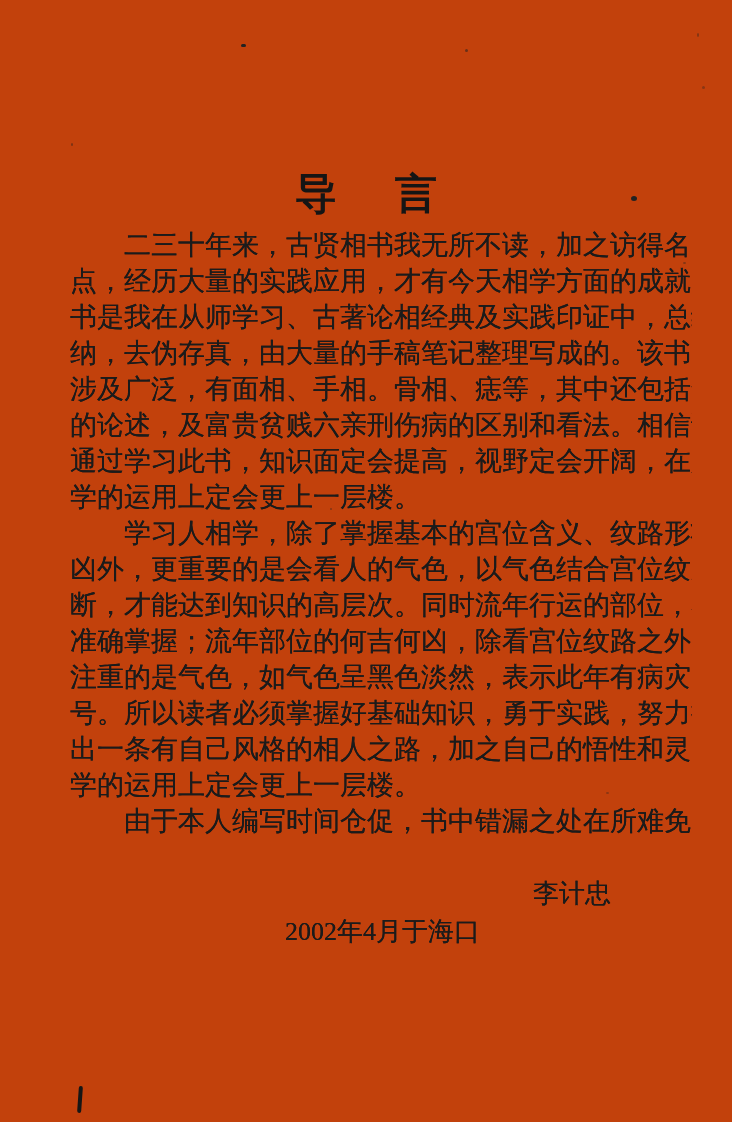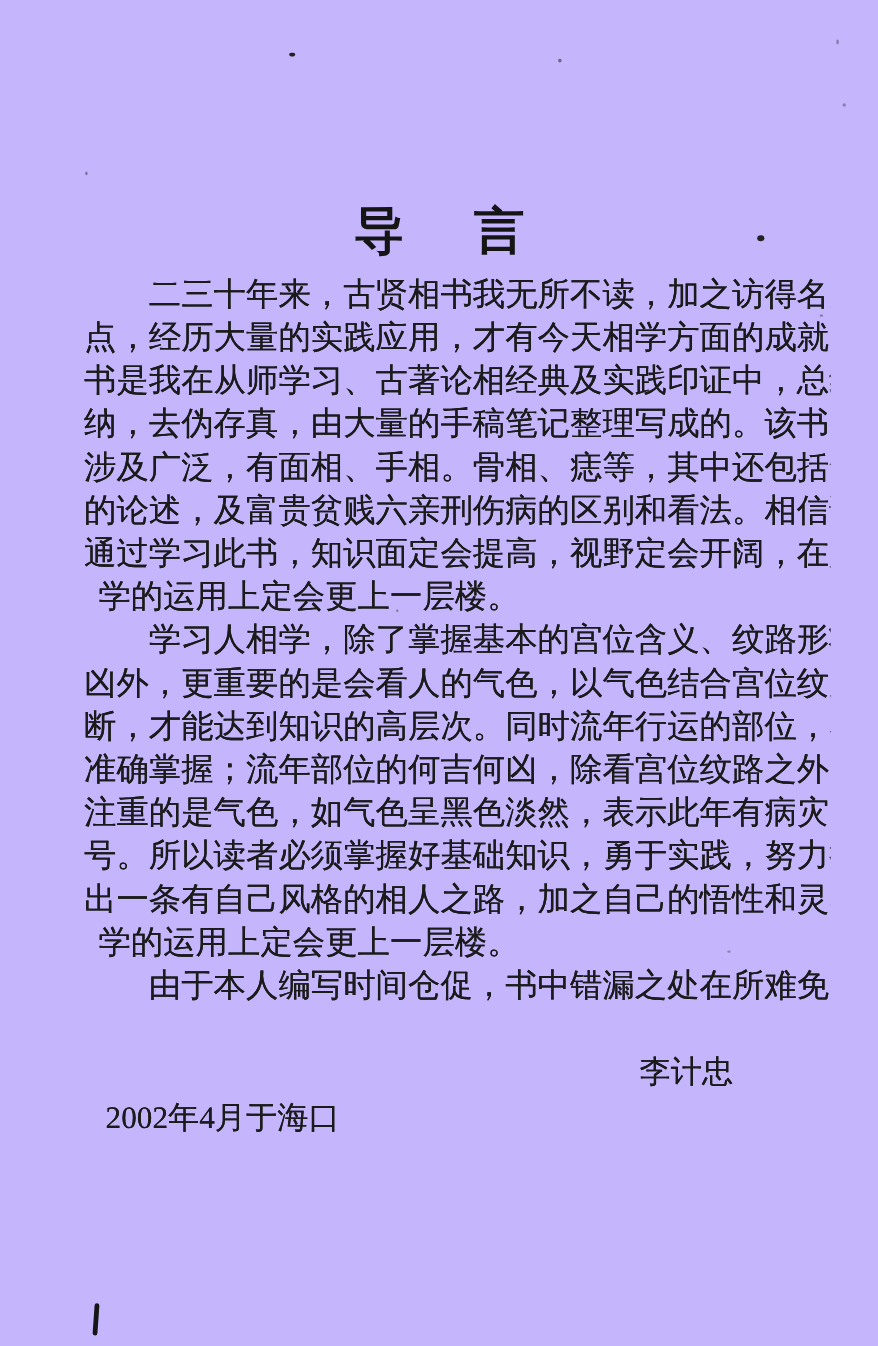--- a/index.html
+++ b/index.html
@@ -5,21 +5,21 @@
   html, body {
     margin: 0;
     padding: 0;
     background: #e8e8e8;
   }
   .page {
     position: relative;
     width: 732px;
     height: 1122px;
     margin: 0 auto;
-    background: #c4b5fd;
+    background: #c2410c;
     overflow: hidden;
     font-family: "Liberation Serif", "DejaVu Serif", serif;
     color: #1b1b1b;
   }
   
   .title {
     position: absolute;
     top: 142px;
     left: 0;
     width: 100%;
@@ -50,37 +50,37 @@
   .para { margin: 0; padding: 0; }
   .line {
     height: 36px;
     line-height: 36px;
     text-align: justify;
     text-align-last: justify;
     overflow: hidden;
     white-space: nowrap;
   }
   .line.first { text-indent: 2em; }
-  .line.last  { text-align-last: left; margin-left: 12px; }
+  .line.last  { text-align-last: left; }
   
   .sig-block {
     position: absolute;
     top: 875px;
     left: 88px;
     width: 622px;
     font-size: 26px;
     line-height: 38px;
     text-shadow: 0 0 0.4px currentColor;
   }
   .sig-author {
     text-align: right;
     padding-right: 99px;
   }
   .sig-date {
-    text-align: left;
+    text-align: center;
     padding-right: 33px;
   }
   
   .ink-mark {
     position: absolute;
     left: 78px;
     top: 1086px;
     width: 4px;
     height: 27px;
     background: #161616;

